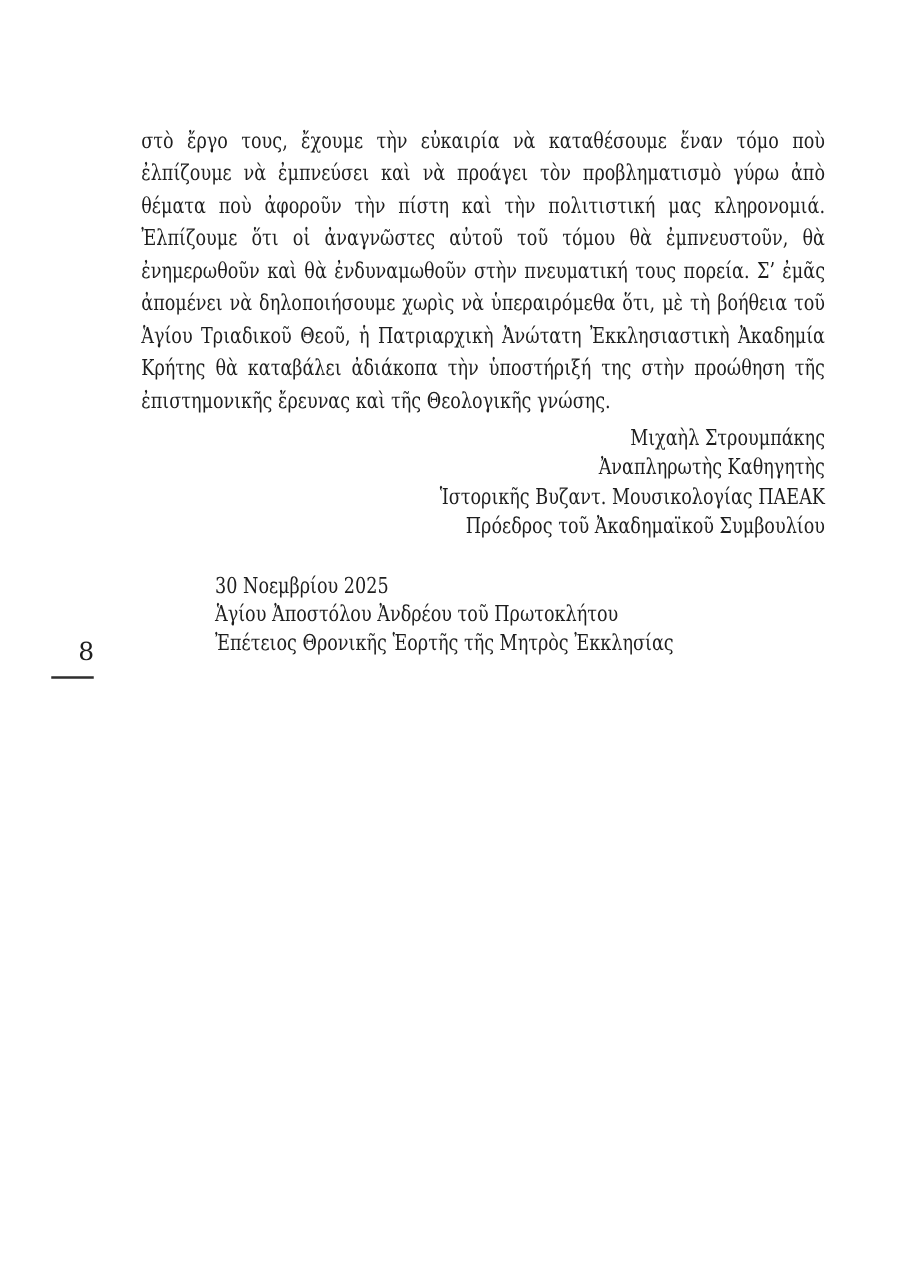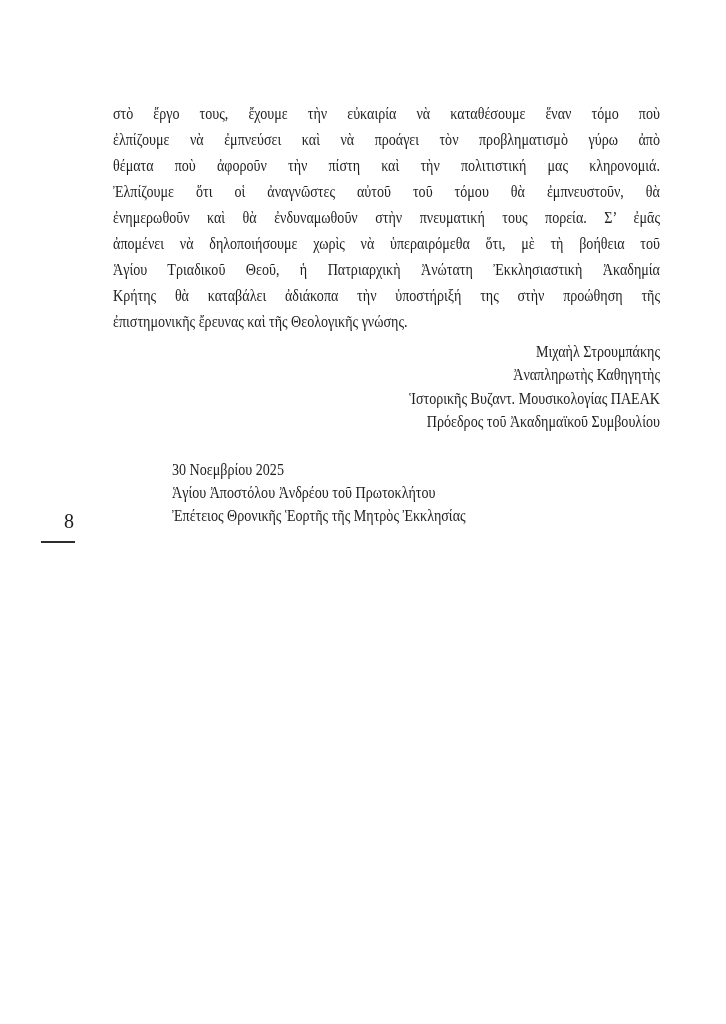--- a/index.html
+++ b/index.html
@@ -11,21 +11,20 @@
     height: 1024px;
     background: #ffffff;
     position: relative;
     overflow: hidden;
     font-family: "DejaVu Serif", serif;
     color: #1e1e1e;
   }
   .page {
     position: absolute;
     inset: 0;
-    font-family: Liberation Serif, serif;
   }
   .paragraph {
     position: absolute;
     left: 113px;
     top: 100px;
     width: 680px;
     transform: scaleX(0.8044);
     transform-origin: 0 0;
     font-size: 17.5px;
     line-height: 26px;

